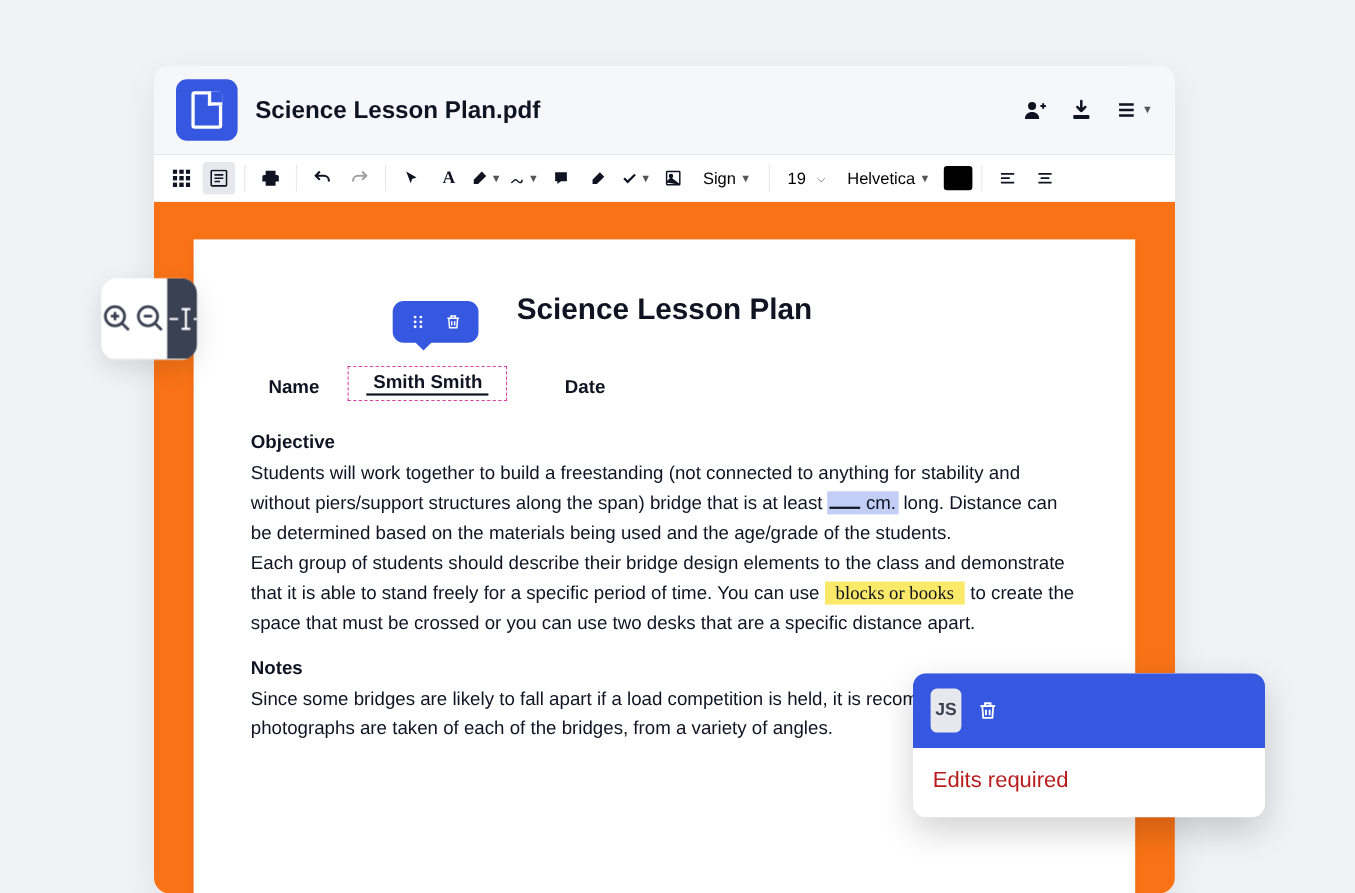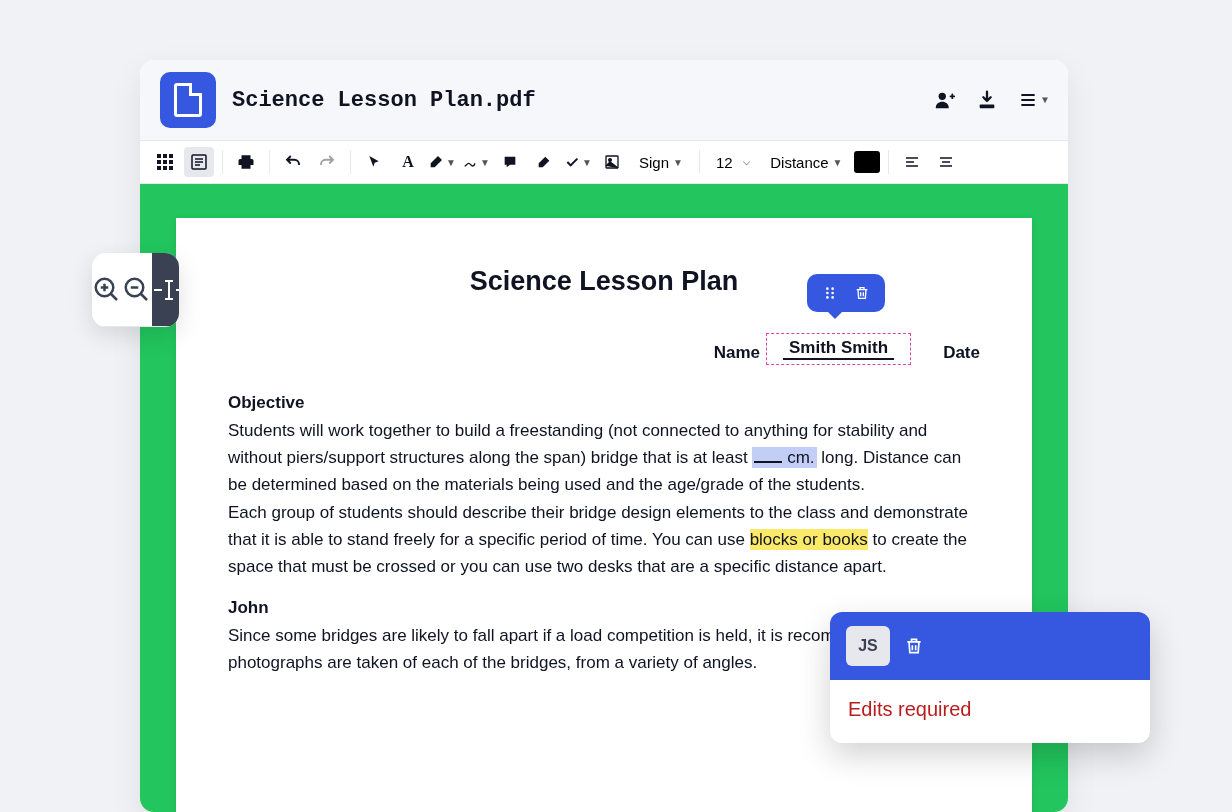--- a/index.html
+++ b/index.html
@@ -1,67 +1,67 @@
 <!DOCTYPE html>
 <html><head>
 <meta charset="utf-8">
 <style>
 * { box-sizing: border-box; margin: 0; padding: 0; }
 body { font-family: -apple-system, BlinkMacSystemFont, "Segoe UI", Helvetica, Arial, sans-serif; background: #f1f2f5; width: 1232px; height: 812px; overflow: hidden; position: relative; }
 
 .app-window { position: absolute; left: 140px; top: 60px; width: 928px; height: 752px; background: #fff; border-radius: 14px; box-shadow: 0 12px 32px rgba(0,0,0,0.08); display: flex; flex-direction: column; overflow: hidden; }
 
-.header { display: flex; align-items: center; padding: 12px 20px; gap: 16px; background: #f6f7fa; border-bottom: 1px solid #e6e8ed; font-family: Liberation Mono, monospace; }
+.header { display: flex; align-items: center; padding: 12px 20px; gap: 16px; background: #f6f7fa; border-bottom: 1px solid #e6e8ed; }
 .logo { width: 56px; height: 56px; background: #3658e1; border-radius: 10px; display: flex; align-items: center; justify-content: center; }
 .logo-inner { width: 28px; height: 34px; border: 3px solid #fff; border-radius: 3px; position: relative; }
 .logo-inner::before { content: ''; position: absolute; top: -3px; right: -3px; width: 10px; height: 10px; background: #3658e1; border-left: 3px solid #fff; border-bottom: 3px solid #fff; }
 .doc-title { font-size: 22px; font-weight: 700; color: #0f1322; flex: 1; }
 .header-actions { display: flex; gap: 20px; align-items: center; color: #0f1322; }
 
 .toolbar { display: flex; align-items: center; padding: 6px 10px; background: #fff; border-bottom: 1px solid #e6e8ed; gap: 4px; }
 .tb-btn { width: 30px; height: 30px; border: 1px solid transparent; border-radius: 4px; display: flex; align-items: center; justify-content: center; font-size: 16px; color: #0f1322; cursor: pointer; background: transparent; }
 .tb-btn.active { background: #e6e8ed; }
 .tb-sep { width: 1px; height: 24px; background: #e6e8ed; margin: 0 4px; }
 .tb-text { padding: 0 8px; font-size: 15px; display: flex; align-items: center; gap: 4px; cursor: pointer; justify-content: space-between; }
 .tb-color { width: 26px; height: 22px; background: #000; border-radius: 3px; }
 .tb-caret { font-size: 10px; color: #555; }
 .tb-disabled { opacity: 0.4; }
 
-.canvas { flex: 1; background: #22c55e; padding: 34px 36px; overflow: auto; }
+.canvas { flex: 1; background: #f97316; padding: 34px 36px; overflow: auto; }
 .page { background: #fff; min-height: 900px; padding: 48px 52px; box-shadow: 0 2px 8px rgba(0,0,0,0.08); position: relative; }
 .page h1 { font-size: 27px; font-weight: 800; text-align: center; margin-bottom: 36px; color: #0f1322; }
-.form-row { display: flex; gap: 12px; margin-bottom: 28px; margin-left: 16px; justify-content: flex-end; }
+.form-row { display: flex; gap: 32px; margin-bottom: 28px; margin-left: 16px; }
 .label { font-weight: 700; font-size: 17px; color: #0f1322; align-self: flex-end; padding-bottom: 2px; }
 .field { border: 1.5px dashed transparent; padding: 4px 16px; font-size: 17px; font-weight: 600; min-width: 110px; text-align: center; position: relative; margin-left: -6px; }
 .field.name { border-color: #d946a2; color: #0f1322; }
 .field.date { border-color: #3b82f6; color: #0f1322; }
 .field-underline { border-bottom: 2px solid #0f1322; display: inline-block; padding: 0 6px; }
 
 .section-title { font-weight: 800; font-size: 17px; color: #0f1322; margin-top: 18px; margin-bottom: 4px; }
 .body-text { font-size: 17px; line-height: 1.6; color: #0f1322; }
 .hl-blue { background: #c3cef7; padding: 1px 2px; }
-.hl-yellow { background: #fbe96a; padding: 1px 0; }
+.hl-yellow { background: #fbe96a; padding: 1px 10px; font-family: Liberation Serif, serif; }
 .gap { display: inline-block; width: 28px; border-bottom: 2px solid #0f1322; vertical-align: baseline; }
 
 
 .field-toolbar { position: absolute; top: -60px; left: 40px; background: #3658e1; border-radius: 10px; padding: 8px 12px; display: flex; gap: 10px; }
 .field-toolbar::after { content: ''; position: absolute; bottom: -7px; left: 20px; border: 8px solid transparent; border-top-color: #3658e1; border-bottom: none; }
 .ft-btn { width: 22px; height: 22px; color: #fff; font-size: 17px; display: flex; align-items: center; justify-content: center; cursor: pointer; }
 
 
 .side-toolbox { position: absolute; left: 92px; top: 253px; width: 87px; background: #fff; border-radius: 14px; box-shadow: 0 8px 24px rgba(0,0,0,0.12); display: flex; flex-direction: row; overflow: hidden; }
 .side-btn { height: 74px; border-bottom: 1px solid #e6e8ed; display: flex; align-items: center; justify-content: center; font-size: 26px; color: #3a4152; cursor: pointer; }
 .side-btn:last-child { border-bottom: none; }
 .side-btn.active { background: #3a4152; color: #fff; }
 .side-sig { font-family: cursive; font-style: italic; font-size: 20px; }
 
 
 .comment-box { position: absolute; right: 82px; top: 612px; width: 320px; background: #fff; border-radius: 12px; box-shadow: 0 12px 32px rgba(0,0,0,0.18); overflow: hidden; }
 .comment-head { background: #3658e1; padding: 14px 16px; display: flex; align-items: center; gap: 14px; color: #fff; }
-.avatar { width: 44px; height: 40px; background: #e6e8ed; color: #3a4152; border-radius: 6px; display: flex; align-items: center; justify-content: center; font-weight: 700; font-size: 16px; }
+.avatar { width: 28px; height: 40px; background: #e6e8ed; color: #3a4152; border-radius: 6px; display: flex; align-items: center; justify-content: center; font-weight: 700; font-size: 16px; }
 .comment-meta { flex: 1; }
 .comment-name { font-weight: 700; font-size: 17px; }
 .comment-time { font-size: 13px; opacity: 0.92; }
 .comment-del { color: #fff; cursor: pointer; font-size: 18px; }
 .comment-body { padding: 18px 18px 22px; font-size: 20px; color: #b91c1c; }
 
 svg { display: block; }
 </style>
 </head>
 <body>
@@ -173,25 +173,25 @@
           <circle cx="9" cy="9" r="2" fill="currentColor"></circle>
           <path d="M3 18l6-6 12 9" fill="currentColor"></path>
         </svg>
       </button>
     <div class="tb-text">
         <span>Sign</span>
         <span class="tb-caret">▼</span>
       </div>
     <div class="tb-sep"></div>
     <div class="tb-text">
-        <span>12</span>
+        <span>19</span>
         <span class="tb-caret" style="margin-left:6px;">⌵</span>
       </div>
     <div class="tb-text">
-        <span>Distance</span>
+        <span>Helvetica</span>
         <span class="tb-caret">▼</span>
       </div>
     <div class="tb-color"></div>
     <div class="tb-sep"></div>
     <button class="tb-btn">
         <svg width="16" height="16" viewBox="0 0 24 24" fill="none" stroke="currentColor" stroke-width="2.5">
           <path d="M3 6h18M3 12h12M3 18h18"></path>
         </svg>
       </button>
     <button class="tb-btn">
@@ -227,21 +227,21 @@
           <span class="field-underline">Smith Smith</span>
         </div>
         <span class="label" style="margin-left:20px;">Date</span>
       </div>
 
       <div class="section-title">Objective</div>
       <p class="body-text"><span>Students will work together to build a freestanding (not connected to anything for stability and without piers/support structures along the span) bridge that is at least </span><span class="hl-blue"><span class="gap"></span> <span>cm.</span></span><span> long. Distance can be determined based on the materials being used and the age/grade of the students.</span></p>
 
       <p class="body-text"><span>Each group of students should describe their bridge design elements to the class and demonstrate that it is able to stand freely for a specific period of time. You can use </span><span class="hl-yellow">blocks or books</span><span> to create the space that must be crossed or you can use two desks that are a specific distance apart.</span></p>
 
-      <div class="section-title">John</div>
+      <div class="section-title">Notes</div>
       <p class="body-text">Since some bridges are likely to fall apart if a load competition is held, it is recommended that photographs are taken of each of the bridges, from a variety of angles.</p>
     </div>
   </div>
 </div>
 
 <div class="side-toolbox">
   <div class="side-btn">
       <svg width="30" height="30" viewBox="0 0 24 24" fill="none" stroke="currentColor" stroke-width="2">
         <circle cx="10" cy="10" r="7"></circle>
         <path d="M15 15l5 5M7 10h6M10 7v6"></path>

